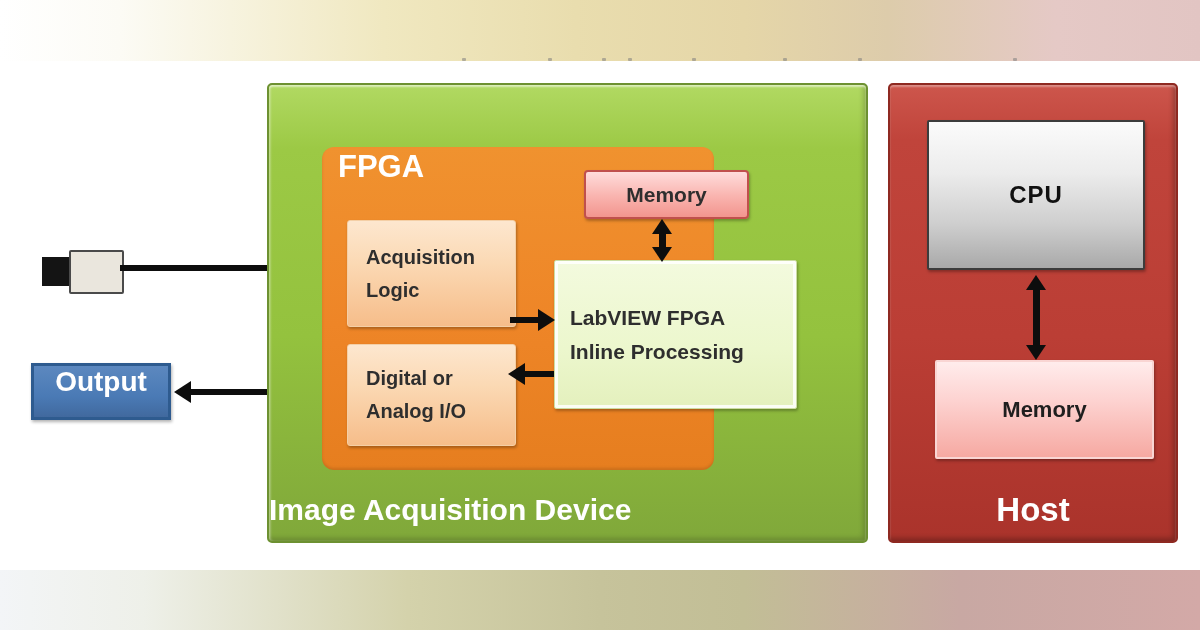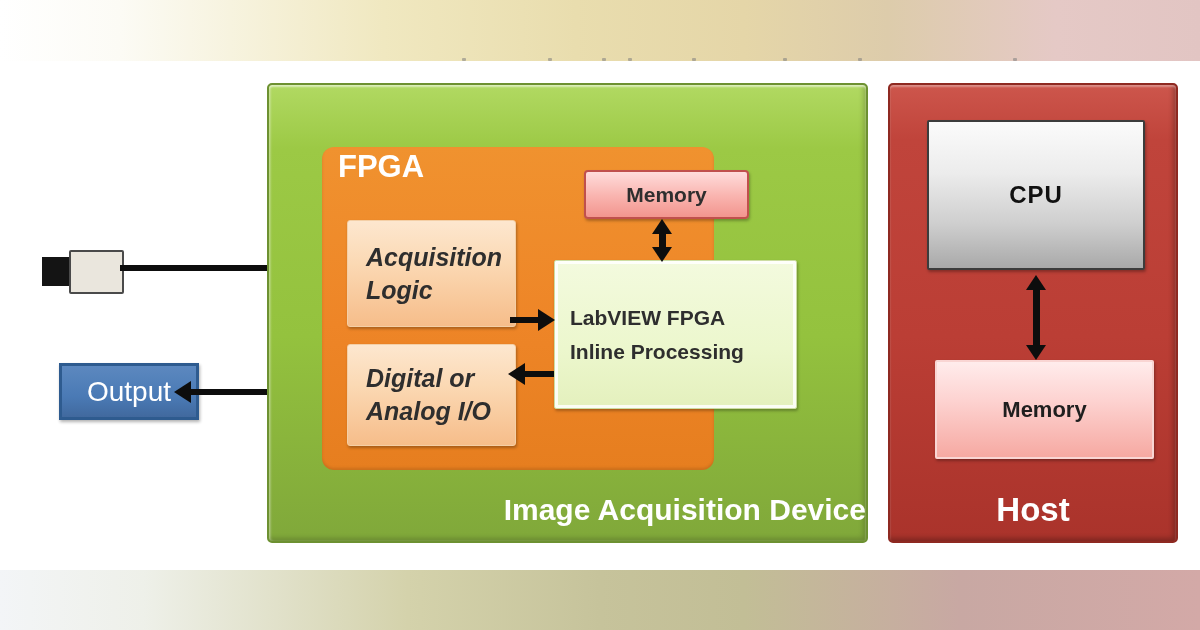--- a/index.html
+++ b/index.html
@@ -27,42 +27,42 @@
   .head-d{position:absolute;width:0;height:0;border-left:10px solid transparent;
           border-right:10px solid transparent;border-top:15px solid #0d0d0d;}
 
   
   .camera-label{position:absolute;left:28px;top:196px;font-size:34px;color:#3a3a3a;}
   .cam-lens{position:absolute;left:42px;top:257px;width:29px;height:29px;background:#141414;}
   .cam-body{position:absolute;left:69px;top:250px;width:51px;height:40px;background:#eae6dd;
             border:2px solid #4a4a4a;border-radius:2px;}
   .output-box{position:absolute;left:31px;top:363px;width:134px;height:51px;
     background:linear-gradient(180deg,#5c88bf 0%,#4a7ab5 60%,#41699e 100%);
-    border:3px solid #2e5b8f;display:flex;align-items:center;justify-content:center;
-    color:#ffffff;font-weight:normal;font-size:28px;box-shadow:1px 2px 3px rgba(0,0,0,.3);margin-left:28px;}
+    border:3px solid #2e5b8f;display:flex;align-items:flex-start;justify-content:center;
+    color:#ffffff;font-weight:bold;font-size:28px;box-shadow:1px 2px 3px rgba(0,0,0,.3);}
 
   
   .green-box{position:absolute;left:267px;top:83px;width:597px;height:456px;
     background:linear-gradient(180deg,#b1d962 0%,#9cc945 14%,#94c23e 55%,#80a83a 100%);
     border:2px solid #6d9131;border-radius:5px;
     box-shadow:inset 0 2px 2px rgba(255,255,255,.55),inset 2px 0 2px rgba(255,255,255,.25),
                inset -3px -3px 5px rgba(0,0,0,.18);}
-  .green-title{position:absolute;left:0;top:408px;width:100%;text-align:right;
+  .green-title{position:absolute;left:0;top:408px;width:100%;text-align:left;
     color:#ffffff;font-weight:bold;font-size:30px;}
 
   
   .orange-panel{position:absolute;left:53px;top:62px;width:392px;height:323px;
     background:linear-gradient(180deg,#f0922f 0%,#ee8527 55%,#e67e1f 100%);
     border-radius:12px;box-shadow:inset 0 -2px 3px rgba(0,0,0,.12);}
   .fpga-label{position:absolute;left:16px;top:2px;color:#ffffff;font-weight:bold;font-size:31px;}
 
   .block{position:absolute;display:flex;flex-direction:column;justify-content:center;
     font-weight:bold;color:#2e2e2e;white-space:pre-line;box-shadow:1px 2px 3px rgba(0,0,0,.28);}
   .peach{background:linear-gradient(180deg,#fde7cf 0%,#fbd9b4 40%,#f6bd8a 100%);
-    border:1px solid #f4cfa6;border-radius:3px;font-size:25px;line-height:33px;padding-left:18px;font-style:italic;}
+    border:1px solid #f4cfa6;border-radius:3px;font-size:20px;line-height:33px;padding-left:18px;}
   .acq{left:25px;top:73px;width:149px;height:105px;}
   .dig{left:25px;top:197px;width:149px;height:100px;}
   .pink{background:linear-gradient(180deg,#ffdcdb 0%,#f9b3ae 55%,#f2958e 100%);
     border:2px solid #c0504d;border-radius:4px;align-items:center;font-size:21px;}
   .mem-fpga{left:262px;top:23px;width:161px;height:45px;}
   .labview{left:232px;top:113px;width:226px;height:147px;
     background:linear-gradient(180deg,#f3fade 0%,#ecf7cd 60%,#e4f0bd 100%);
     border:1px solid #ccdca2;border-radius:2px;
     box-shadow:inset 0 0 0 3px rgba(255,255,255,.85),1px 2px 3px rgba(0,0,0,.28);
     font-size:21px;line-height:34px;padding-left:15px;}

